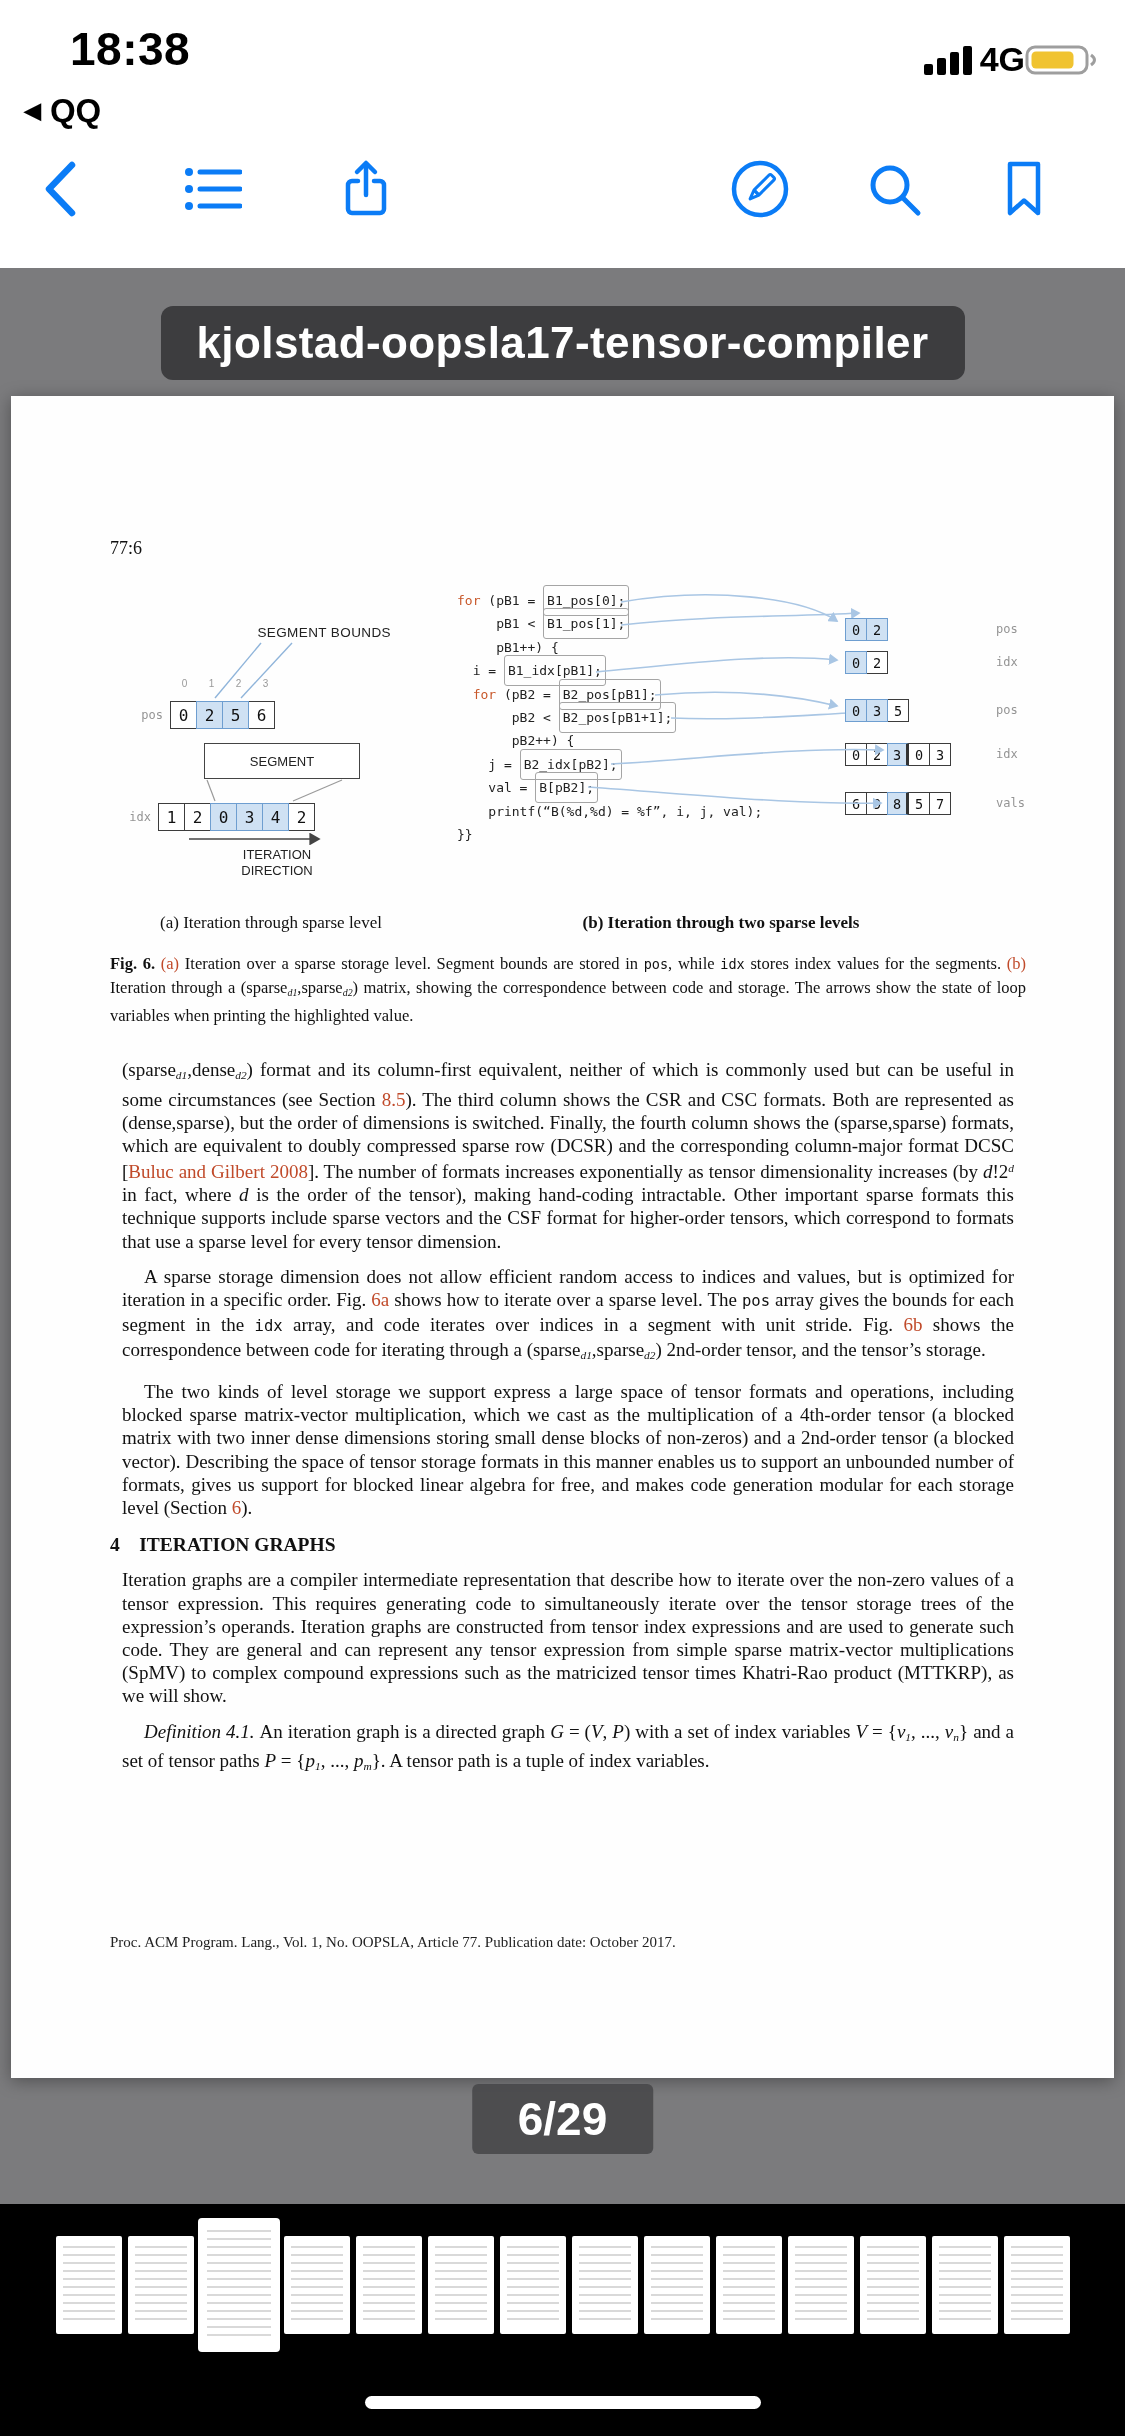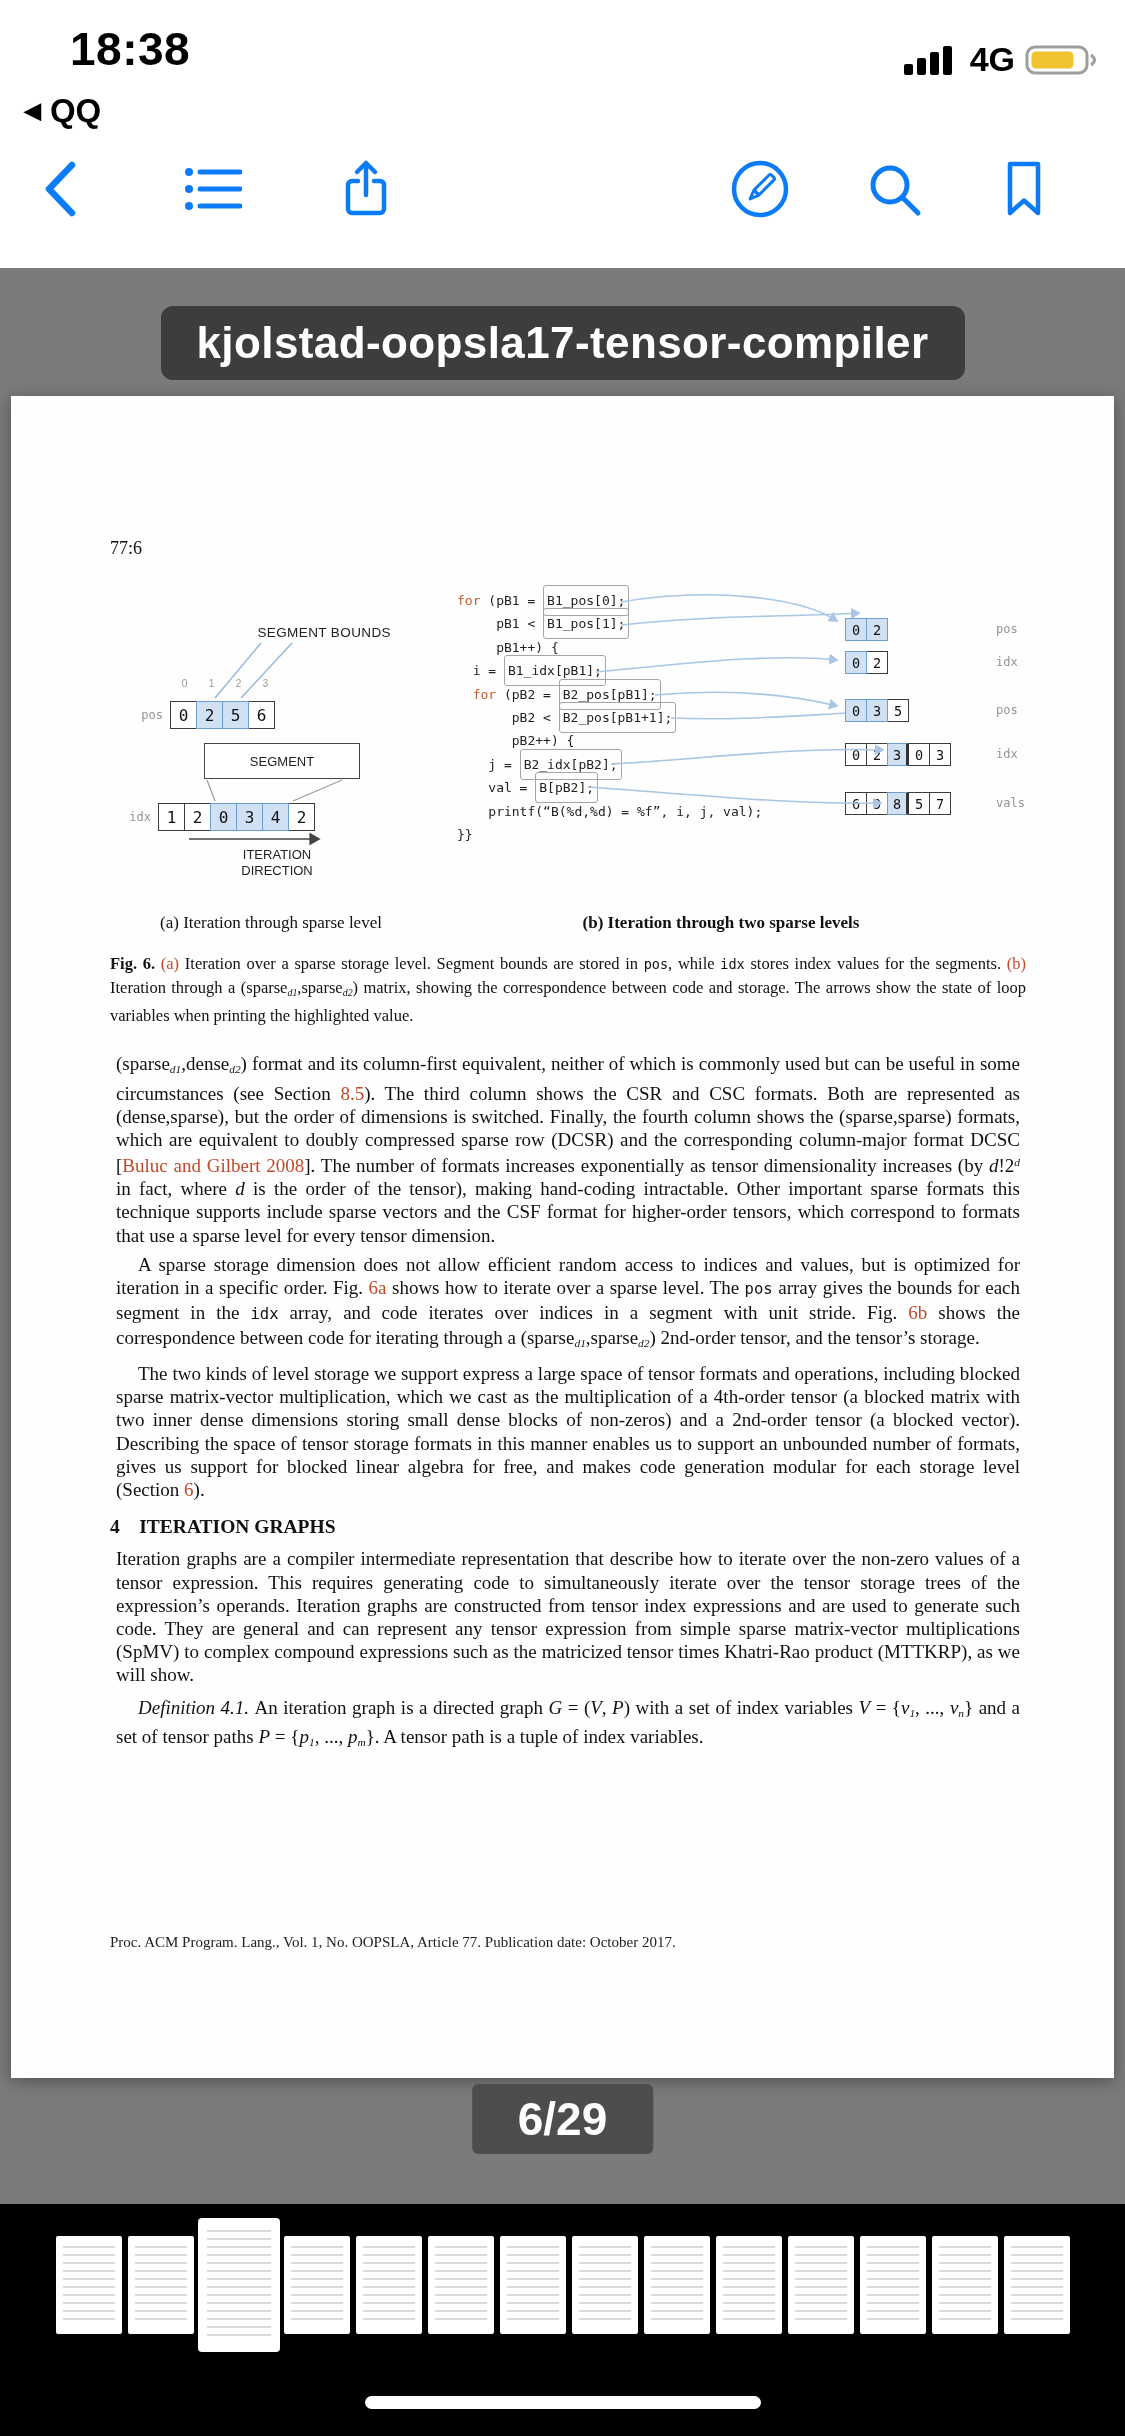--- a/index.html
+++ b/index.html
@@ -4,21 +4,21 @@
 <style>
 *{margin:0;padding:0;box-sizing:border-box}
 html,body{width:1125px;height:2436px}
 body{position:relative;background:#7b7b7d;font-family:"Liberation Sans",sans-serif;overflow:hidden}
 
 
 .chrome{position:absolute;top:0;left:0;width:100%;height:268px;background:#fff;z-index:6}
 .time{position:absolute;top:22px;left:70px;font-size:46px;font-weight:700;letter-spacing:.5px;color:#000}
 .backapp{position:absolute;top:92px;left:24px;display:flex;align-items:center;gap:9px;font-size:33px;font-weight:600;color:#000}
 .backapp .tri{font-size:22px;line-height:1}
-.statusright{position:absolute;top:40px;right:26px;display:flex;align-items:center;gap:10px}
+.statusright{position:absolute;top:40px;right:26px;display:flex;align-items:center;}
 .netlabel{font-size:34px;font-weight:600;color:#000}
 .toolbar{position:absolute;top:130px;left:0;width:100%;height:118px;display:flex;align-items:center}
 .tb-icon{display:flex;align-items:center;justify-content:center;cursor:pointer}
 .icon-back{margin-left:40px}
 .icon-toc{margin-left:104px}
 .icon-share{margin-left:100px}
 .icon-markup{margin-left:auto}
 .icon-search{margin-left:74px}
 .icon-bookmark{margin-left:78px;margin-right:78px}
 
@@ -58,21 +58,21 @@
 .codeblock .box{border:1px solid #a5a5a5;border-radius:3px;padding:7px 3px}
 .subcap{position:absolute;top:332px;font-size:17px;text-align:center;color:#111}
 .subcap.a{left:60px;width:400px}
 .subcap.b{left:430px;width:560px}
 .figsvg{position:absolute;inset:0;pointer-events:none}
 .figsvg path.arrow{fill:none;stroke:#a9c6e4;stroke-width:1.6;marker-end:url(#ab)}
 
 
 .figcap{position:absolute;top:556px;left:99px;right:88px;font-size:16.5px;line-height:23px;text-align:justify;color:#111}
 .bodytext{position:absolute;top:650px;left:99px;right:88px;font-size:19px;line-height:23.2px;text-align:justify}
-.bodytext p{margin:6px}
+.bodytext p{margin:12px}
 .bodytext .ind{text-indent:22px}
 .bodytext h3{font-size:19.5px;margin:14px 0 9px;white-space:pre;text-align:left}
 .bodytext .def{margin-top:9px}
 .ref,.cite{color:#c04a2a}
 .b{font-weight:bold}
 .it{font-style:italic}
 .sub{font-size:.6em;font-style:italic;vertical-align:-.3em}
 .sup{font-size:.6em;font-style:italic;vertical-align:.5em}
 .mono{font-family:"DejaVu Sans Mono",monospace;font-size:.82em}
 </style>

